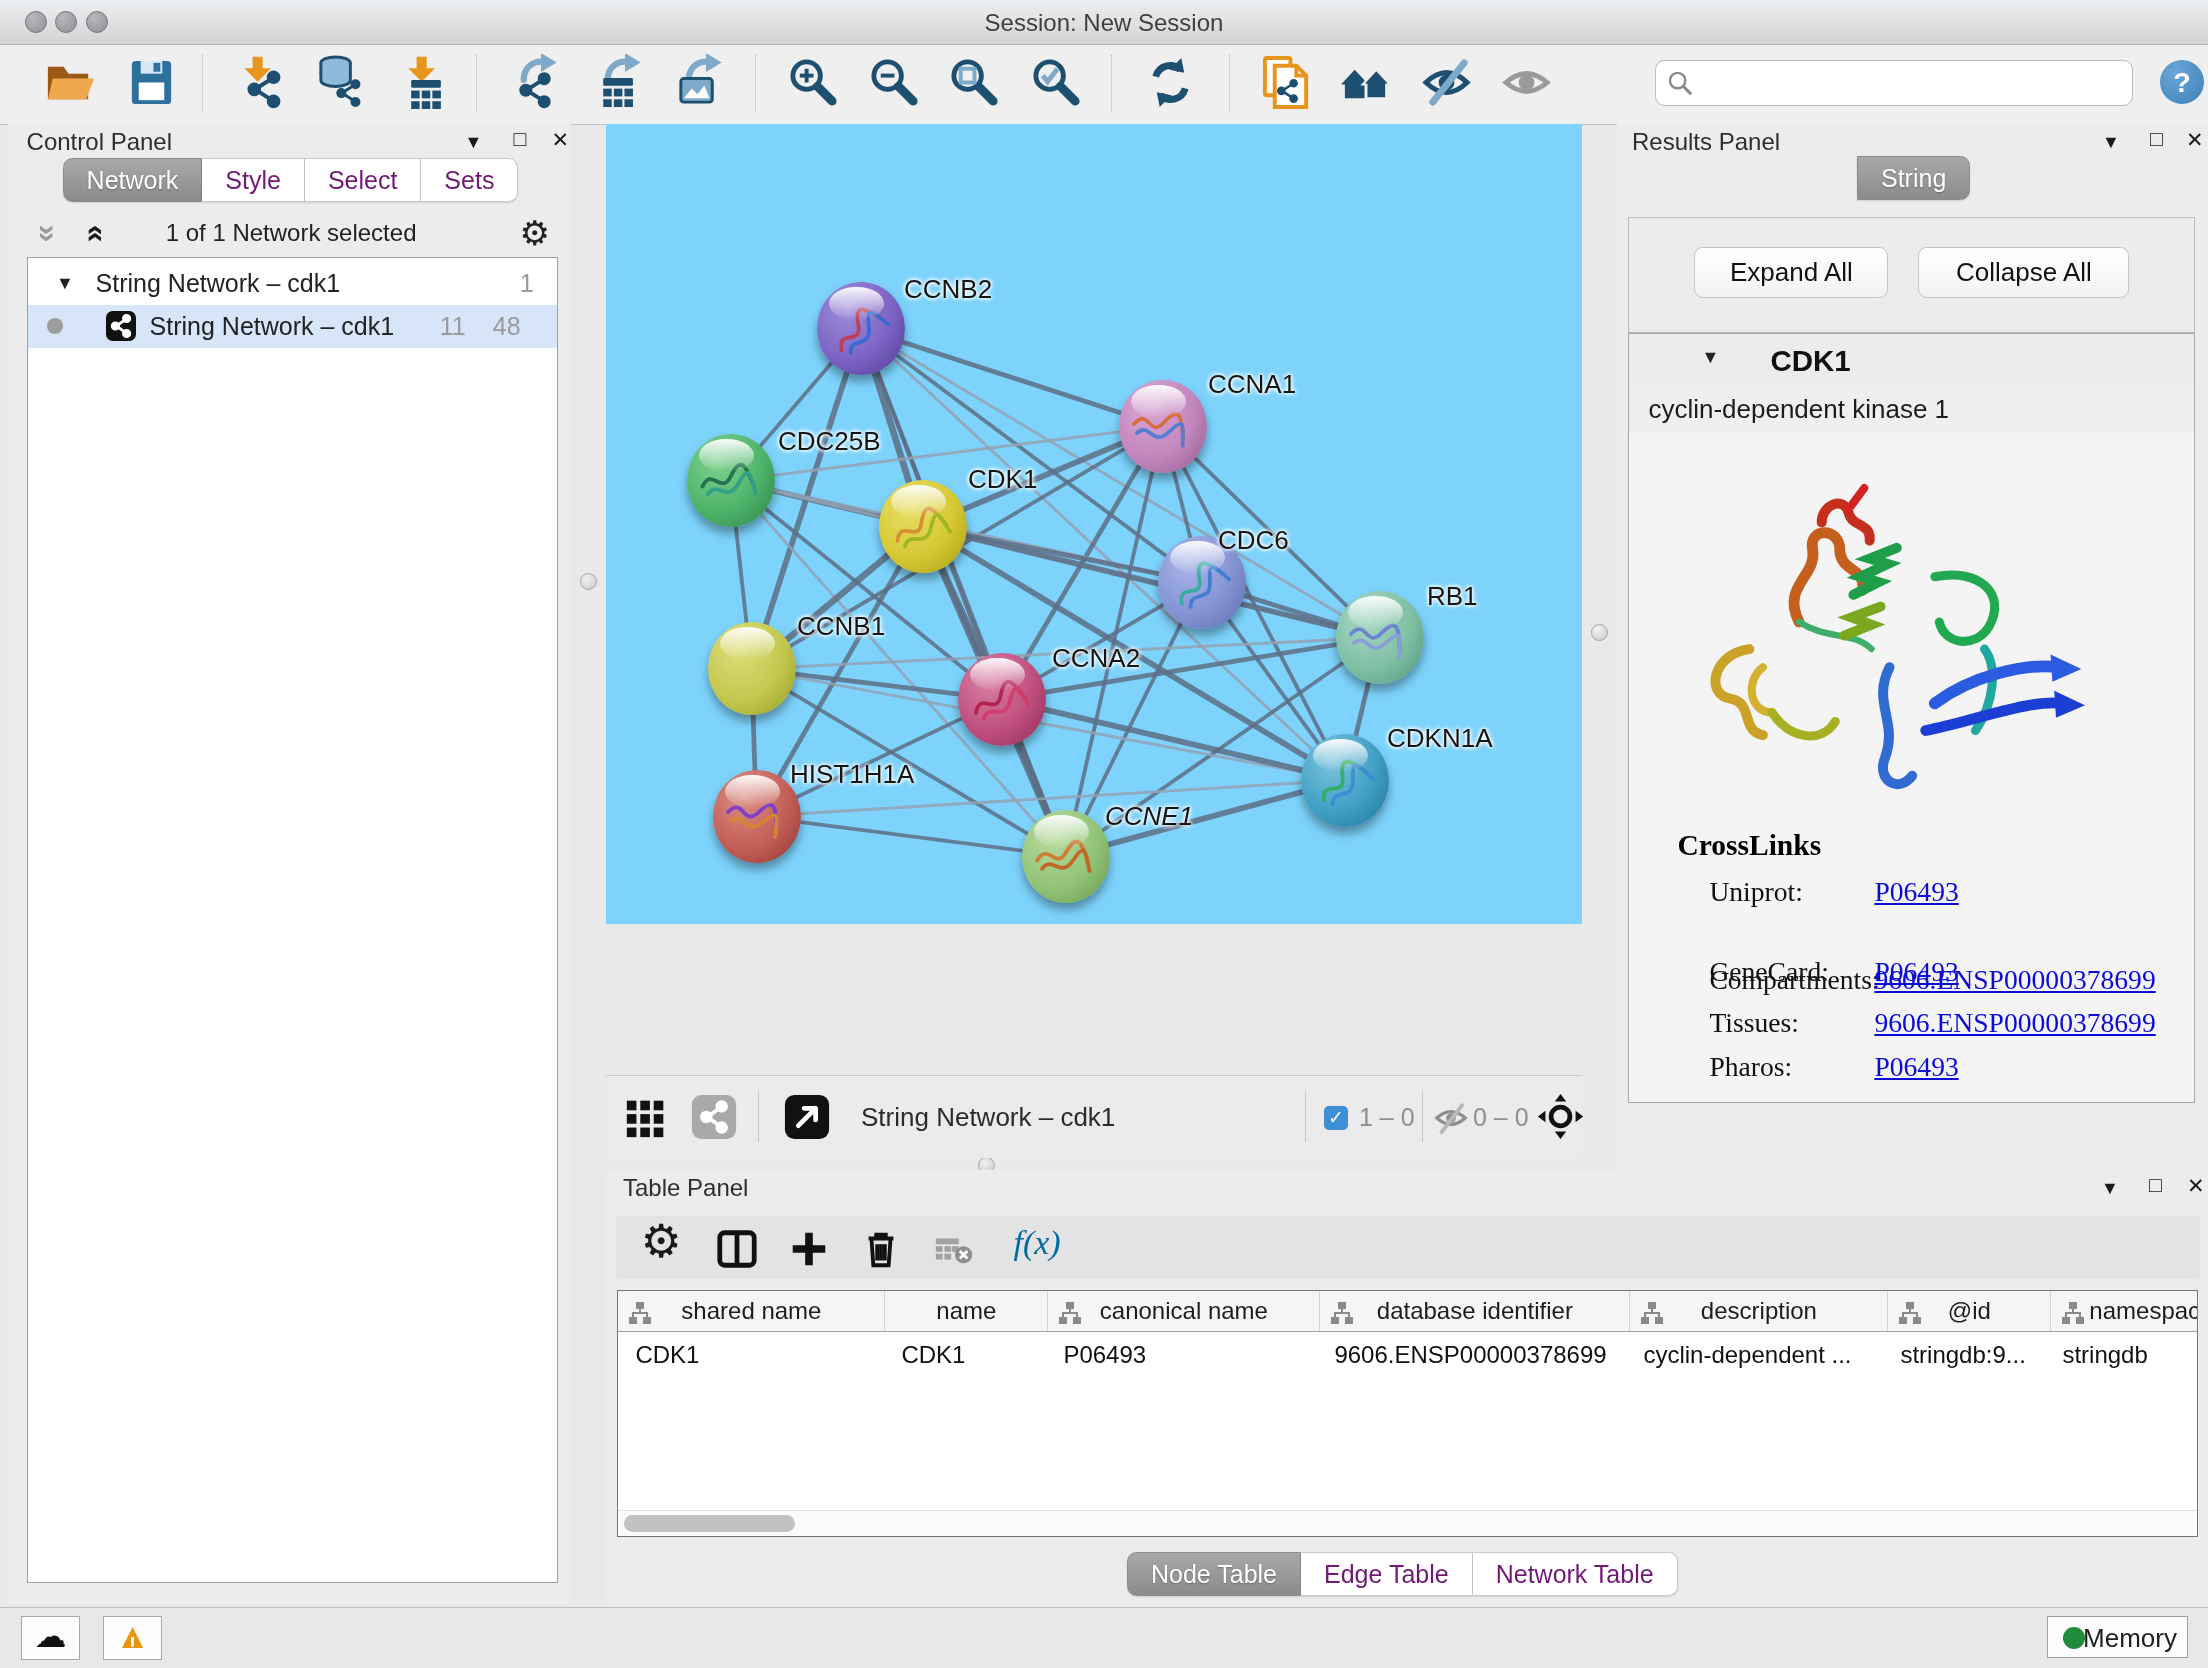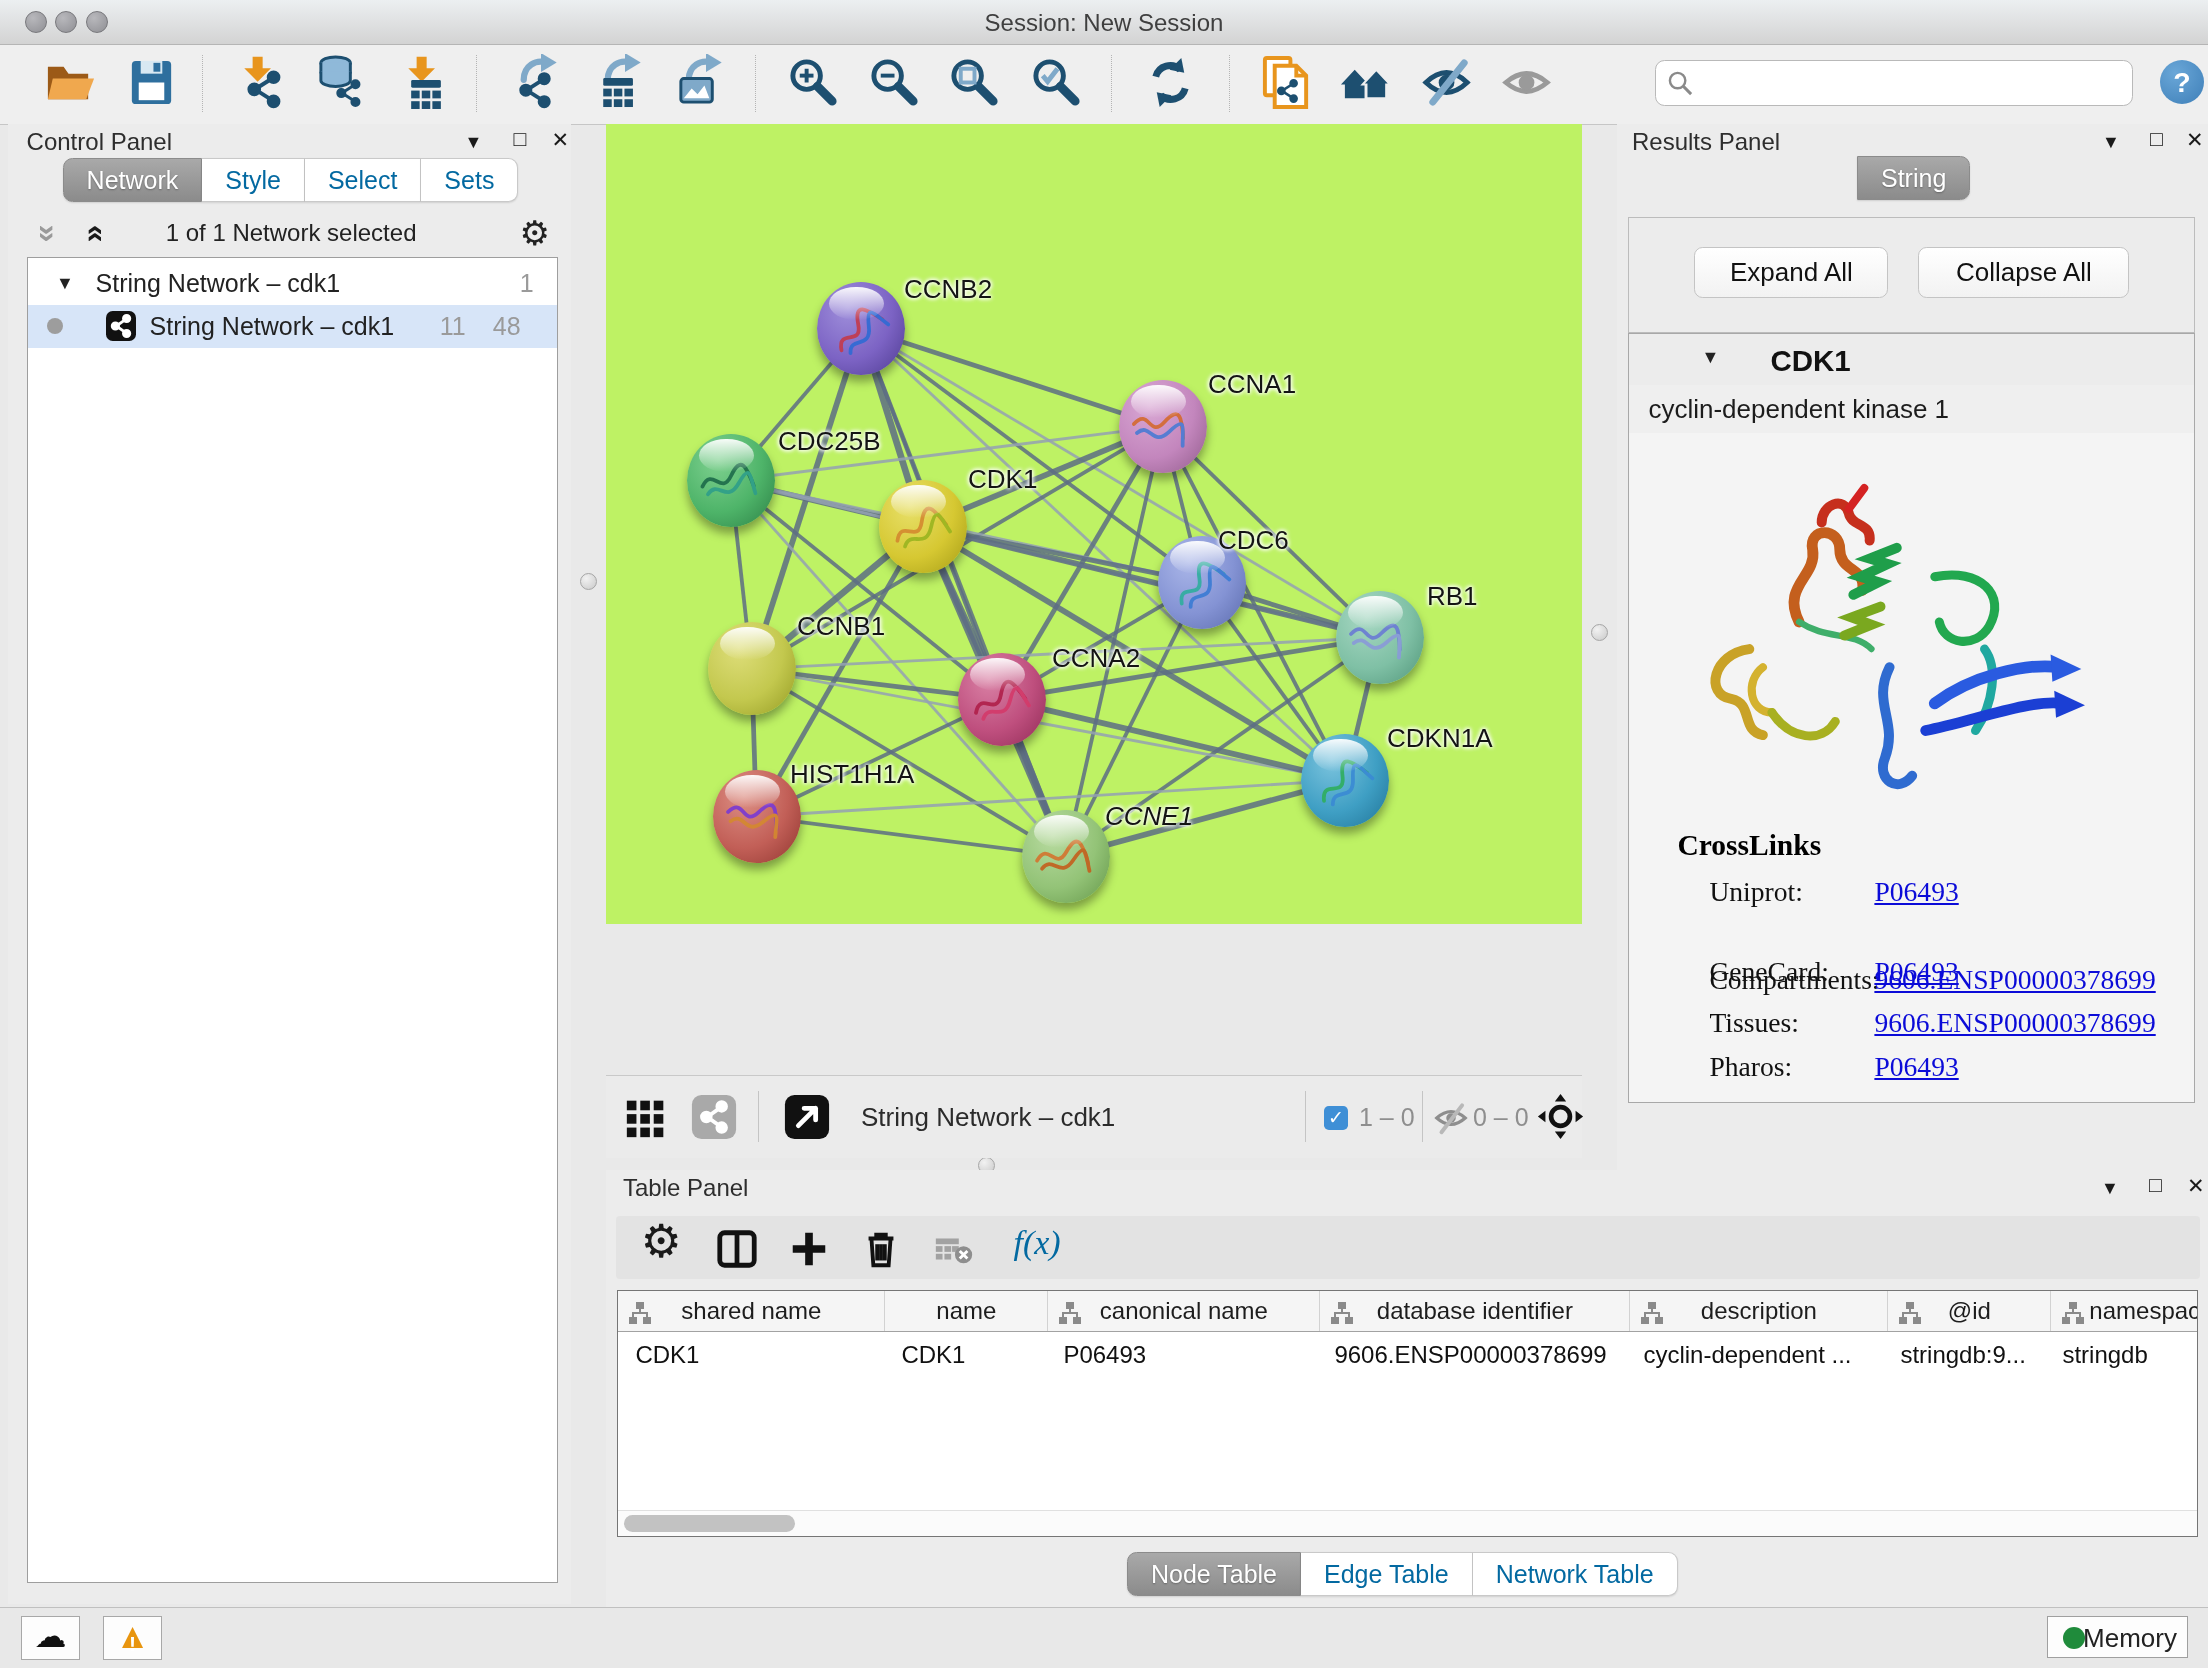--- a/index.html
+++ b/index.html
@@ -26,38 +26,38 @@
   .help-btn{position:absolute;top:15px;width:44px;height:44px;border-radius:50%;
       background:radial-gradient(circle at 35% 30%,#6aa7d8,#3e7fb8);color:#fff;font-size:28.5px;
       font-weight:bold;text-align:center;line-height:44px;}
   
   .panel-title{position:absolute;font-size:24px;color:#2e2e2e;}
   .win-ctl{position:absolute;font-size:21px;color:#1a1a1a;line-height:25px;}
   .win-ctl.close{font-weight:bold;}
   
   .segtabs{position:absolute;display:flex;}
   .segtabs .seg{padding:6.7px 23px;background:#fff;border:1px solid #c9c9c9;border-left:none;
-     font-size:25px;color:#0369a1;box-shadow:0 1px 1.9px rgba(0,0,0,.12);}
+     font-size:25px;color:#701a75;box-shadow:0 1px 1.9px rgba(0,0,0,.12);}
   .segtabs .seg:first-child{border-left:1px solid #c9c9c9;border-radius:9.5px 0 0 9.5px;}
   .segtabs .seg:last-child{border-radius:0 9.5px 9.5px 0;}
   .segtabs .seg.active{background:linear-gradient(#a9a9a9,#8b8b8b);color:#fff;border-color:#8b8b8b;
      text-shadow:0 1px 1.9px rgba(0,0,0,.3);}
   
   .control-panel{position:absolute;left:7.6px;top:124px;width:563px;height:1480px;background:#ececec;}
   .cp-subbar{position:absolute;left:19px;top:89px;width:529px;height:42px;font-size:24px;}
   .chev{display:inline-block;font-size:32px;font-weight:bold;transform:rotate(90deg);}
   .tree-box{position:absolute;left:19px;top:133px;width:529px;height:1324px;background:#fff;
      border:1.9px solid #9e9e9e;}
   .tree-row{position:absolute;left:0;width:100%;height:43px;font-size:25px;line-height:43px;}
   .tree-row .cnt{position:absolute;color:#9a9a9a;}
   .tree-row.selected{background:#d7e5f8;}
   .share-badge{position:absolute;width:30px;height:30px;border-radius:6.7px;background:#111;top:5.7px;}
   .dot-gray{position:absolute;width:16px;height:16px;border-radius:50%;background:#9d9d9d;top:13.3px;}
   
-  .net-canvas{position:absolute;left:606px;top:124px;width:976px;height:800px;background:#bef264;}
+  .net-canvas{position:absolute;left:606px;top:124px;width:976px;height:800px;background:#7dd3fc;}
   .net-svg{position:absolute;left:0;top:0;}
   .net-node{position:absolute;width:88px;height:93px;border-radius:50%;
      box-shadow:0 6.7px 9.5px rgba(0,0,0,.35);}
   .net-node .gloss{position:absolute;left:14%;top:5%;width:62%;height:36%;border-radius:50%;
      background:linear-gradient(rgba(255,255,255,.95),rgba(255,255,255,0));}
   .net-label{position:absolute;font-size:26px;color:#141414;
      text-shadow:0 0 5.7px #fff,0 0 5.7px #fff,0 0 3.8px #fff;white-space:nowrap;}
   .net-toolbar{position:absolute;left:606px;top:1075px;width:976px;height:82px;background:#ebebeb;
      border-top:1px solid #c9c9c9;}
   .net-toolbar .vsep{position:absolute;top:15px;height:51px;border-left:1px solid #c4c4c4;}

